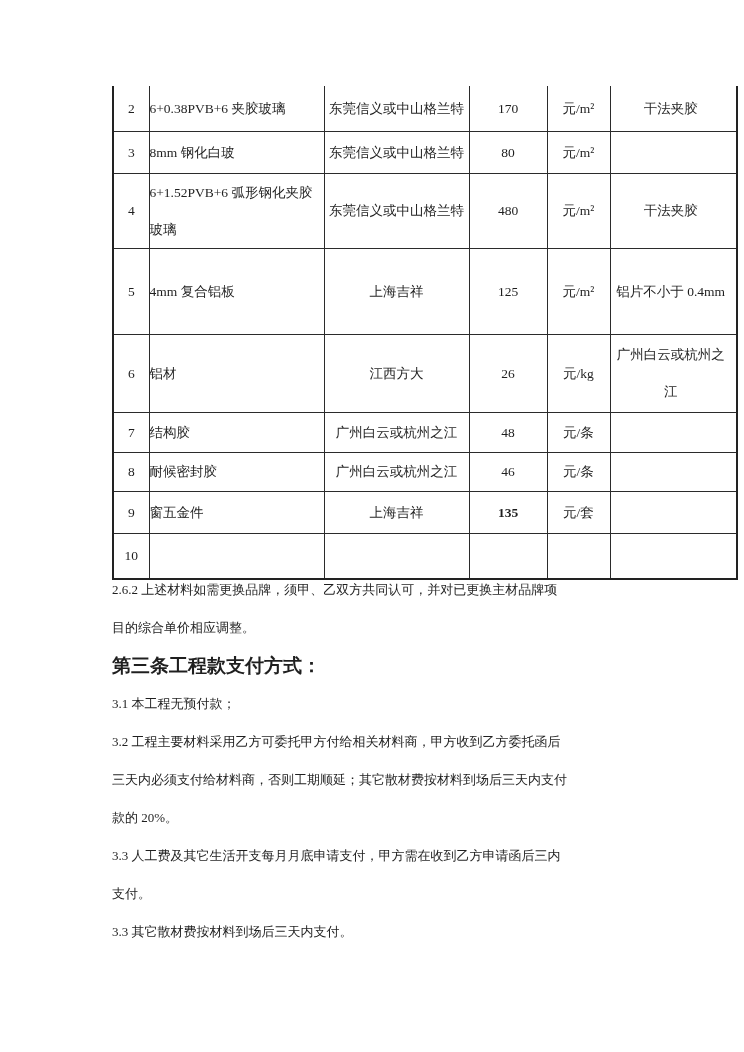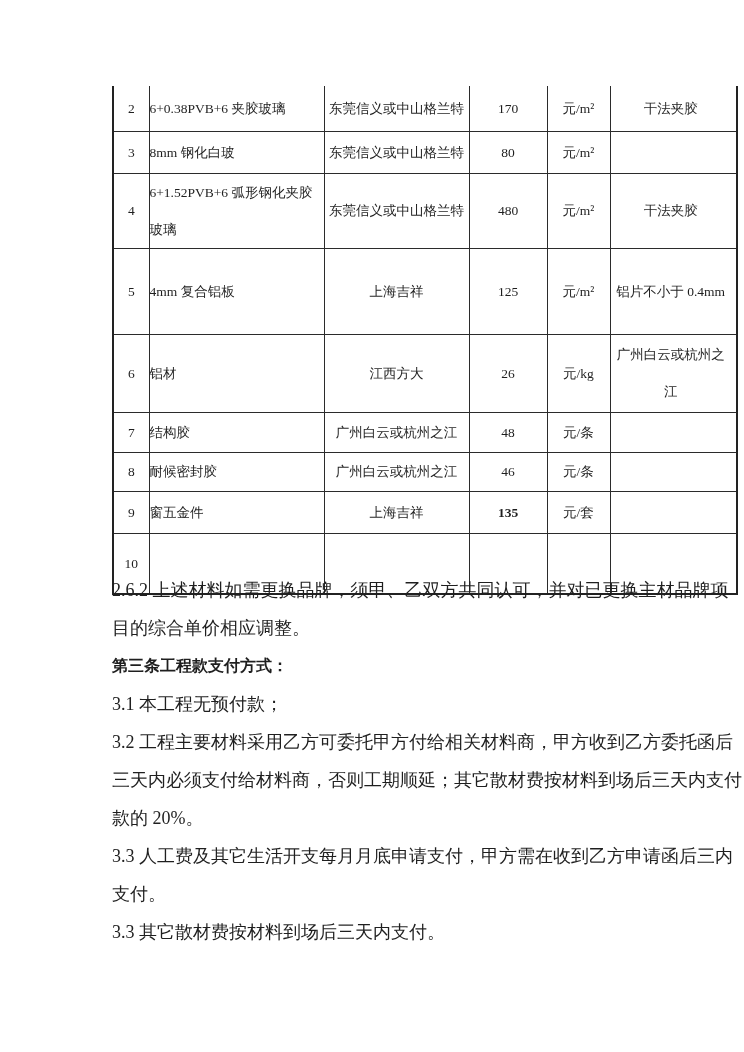--- a/index.html
+++ b/index.html
@@ -49,26 +49,26 @@
   .materials-table td.bold { font-weight: bold; }
 
   
   .doc-text {
     position: absolute;
     left: 112px; top: 571px;
     width: 560px;
   }
   .doc-text .line {
     line-height: 38px;
-    font-size: 18px;
+    font-size: 13px;
     white-space: nowrap;
   }
   .doc-text .line.bold {
     font-weight: bold;
-    font-size: 16px;
+    font-size: 19px;
   }
 </style>
 </head>
 <body>
 
 <div class="page">
 
   <table class="materials-table">
     <colgroup>
       <col style="width:36px">
@@ -136,21 +136,21 @@
         <td class="cell-note"></td>
       </tr>
       <tr style="height:42px">
         <td class="cell-num">9</td>
         <td class="cell-material">窗五金件</td>
         <td class="cell-supplier">上海吉祥</td>
         <td class="cell-price bold">135</td>
         <td class="cell-unit">元/套</td>
         <td class="cell-note"></td>
       </tr>
-      <tr style="height:61px">
+      <tr style="height:46px">
         <td class="cell-num">10</td>
         <td class="cell-material"></td>
         <td class="cell-supplier"></td>
         <td class="cell-price"></td>
         <td class="cell-unit"></td>
         <td class="cell-note"></td>
       </tr>
     </tbody>
   </table>
 

